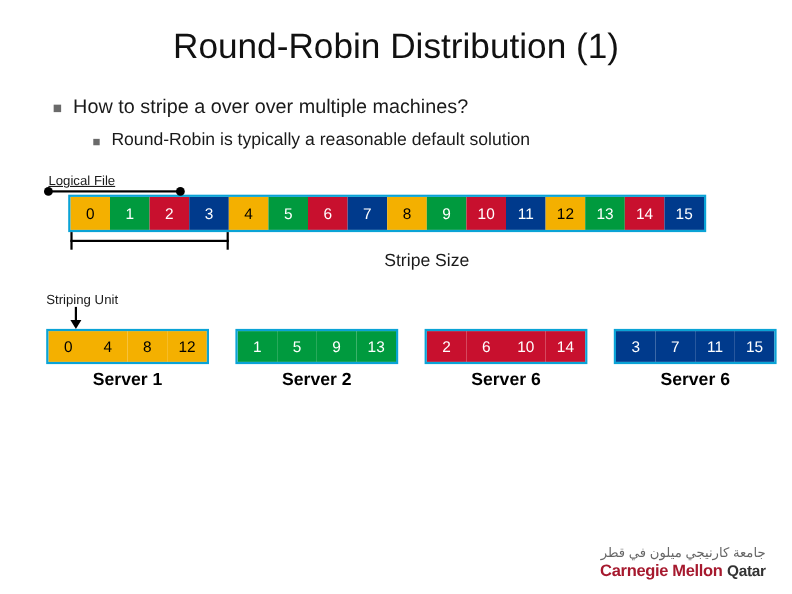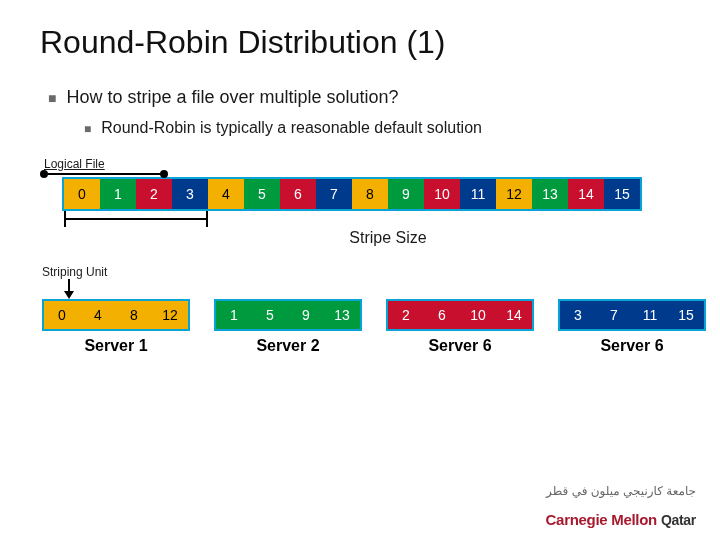--- a/index.html
+++ b/index.html
@@ -8,20 +8,21 @@
     font-family: Arial, Helvetica, sans-serif;
     background: #fff;
     color: #1a1a1a;
     position: relative;
     overflow: hidden;
   }
   .slide { padding: 24px 40px 0 40px; }
   .title {
     font-size: 32px;
     font-weight: 400;
+    text-align: center;
     color: #111;
     margin-bottom: 26px;
   }
   .bullets { margin-left: 8px; }
   .b1 { display: flex; align-items: flex-start; font-size: 18px; margin-bottom: 10px; }
   .b1 .mk { color: #6a6a6a; font-size: 14px; margin-right: 10px; line-height: 22px; }
   .b2 { display: flex; align-items: flex-start; font-size: 16px; margin-left: 36px; margin-bottom: 18px; }
   .b2 .mk { color: #6a6a6a; font-size: 12px; margin-right: 10px; line-height: 20px; }
 
   .label-lf { font-size: 12px; margin: 6px 0 2px 4px; text-decoration: underline; }
@@ -73,36 +74,36 @@
     display: flex; outline: 2px solid #0aa3d6;
   }
   .scell {
     width: 36px; height: 28px; display: flex; align-items: center; justify-content: center;
     font-size: 14px; color: #fff;
   }
   .server-label { font-size: 16px; margin-top: 8px; color: #000; font-weight: bold; }
 
   .footer {
     position: absolute; right: 24px; bottom: 12px;
-    display: flex; flex-direction: column; align-items: flex-end; gap: 13px;
+    display: flex; flex-direction: column; align-items: flex-end; gap: 2px;
   }
   .arabic { font-size: 12px; color: #666; direction: rtl; }
   .cmq { font-size: 15px; font-weight: bold; color: #a6192e; letter-spacing: -0.3px; }
   .cmq .q { color: #333; font-weight: 700; margin-left: 4px; font-size: 14px; }
 </style>
 </head>
 <body>
 
 <div class="slide">
   <h1 class="title">Round-Robin Distribution (1)</h1>
 
   <div class="bullets">
     <div class="b1">
       <span class="mk">■</span>
-      <span>How to stripe a file over multiple solution?</span>
+      <span>How to stripe a over over multiple machines?</span>
     </div>
     <div class="b2">
       <span class="mk">■</span>
       <span>Round-Robin is typically a reasonable default solution</span>
     </div>
   </div>
 
   <div class="label-lf">Logical File</div>
   <div class="lf-rule"></div>
 

